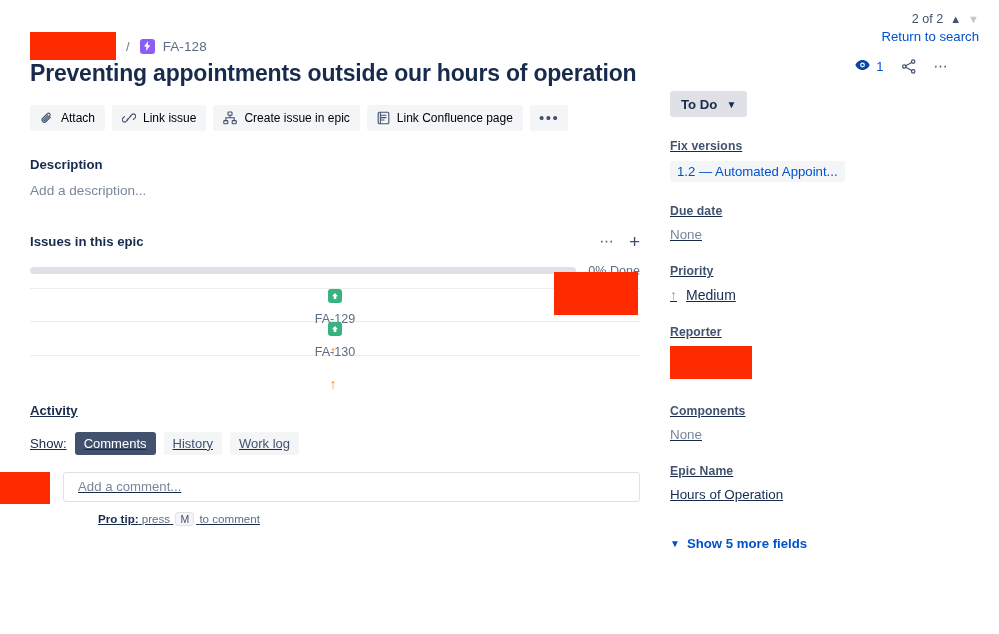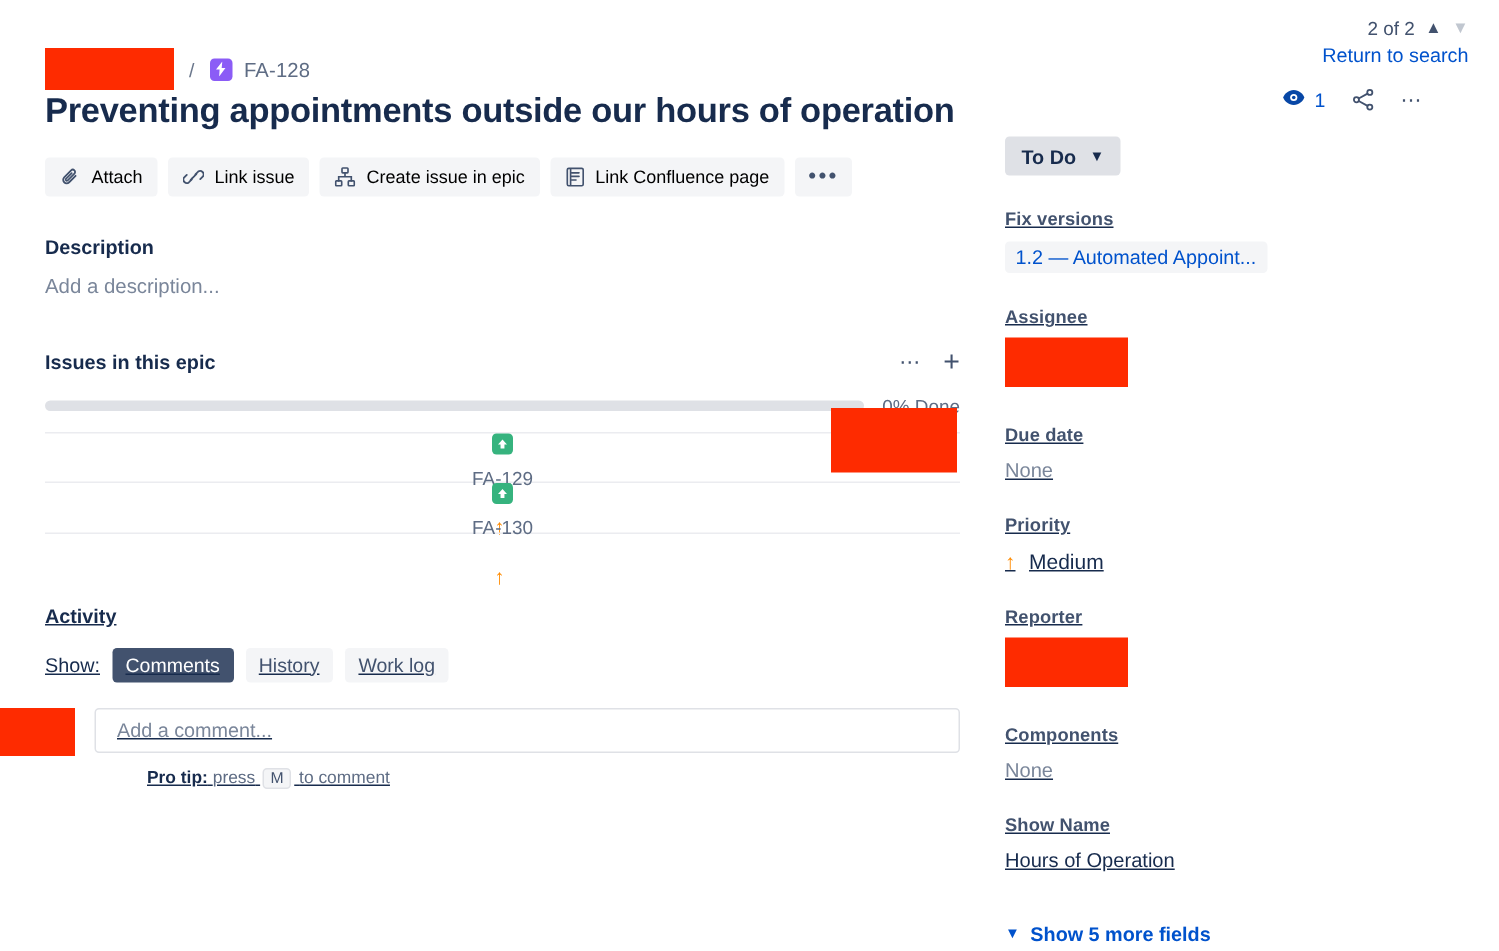--- a/index.html
+++ b/index.html
@@ -314,24 +314,20 @@
     <div class="status-pill">
       <span>To Do</span>
       <span class="pc">▼</span>
     </div>
 
     <div class="field">
       <div class="field-label">Fix versions</div>
       <span class="version-tag">1.2 — Automated Appoint...</span>
     </div>
 
-    <div class="field">
-      <div class="field-label">Assignee</div>
-      <div class="redact redact-field"></div>
-    </div>
 
     <div class="field">
       <div class="field-label">Due date</div>
       <div class="field-value muted">None</div>
     </div>
 
     <div class="field">
       <div class="field-label">Priority</div>
       <div class="prio-val">
         <span class="arrow">↑</span>
@@ -343,21 +339,21 @@
       <div class="field-label">Reporter</div>
       <div class="redact redact-field"></div>
     </div>
 
     <div class="field">
       <div class="field-label">Components</div>
       <div class="field-value muted">None</div>
     </div>
 
     <div class="field">
-      <div class="field-label">Show Name</div>
+      <div class="field-label">Epic Name</div>
       <div class="field-value">Hours of Operation</div>
     </div>
 
     <div class="more-fields">
       <div class="more-link">
         <span class="mc">▼</span>
         <span>Show 5 more fields</span>
       </div>
 
     </div>

